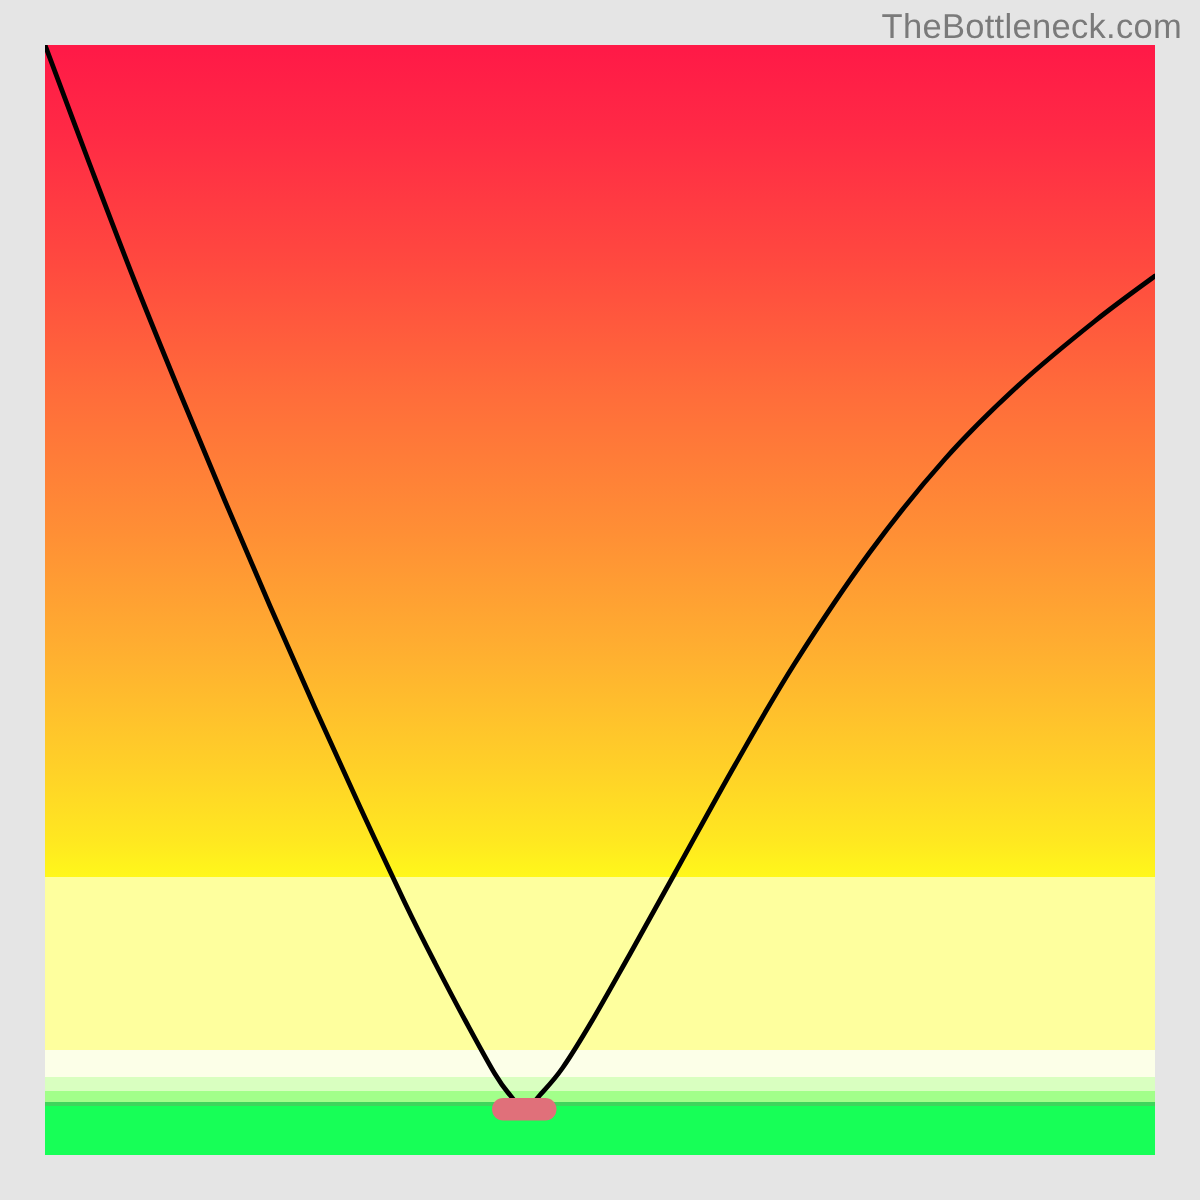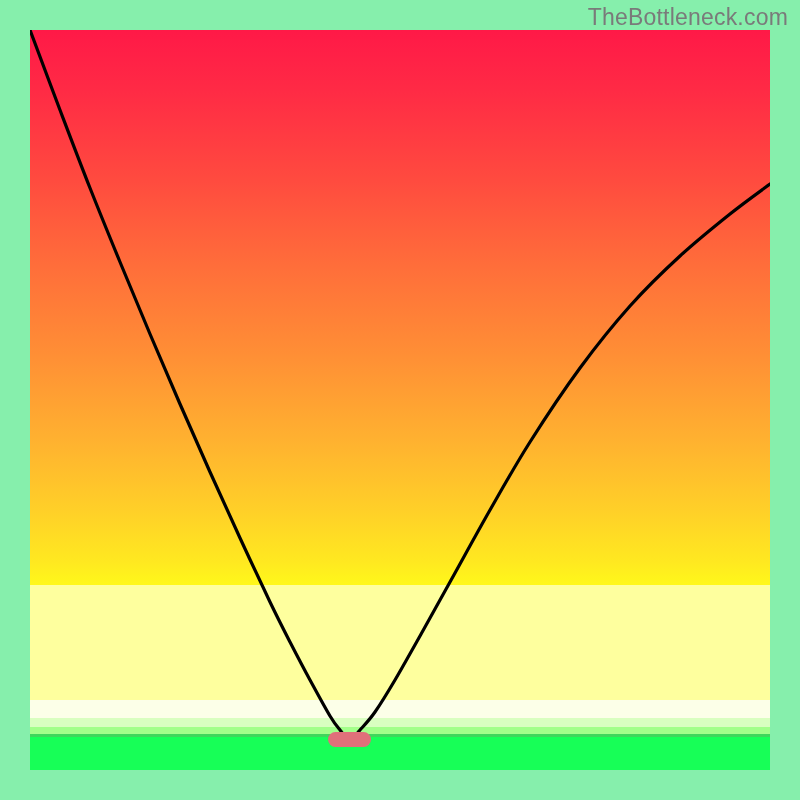--- a/index.html
+++ b/index.html
@@ -7,21 +7,21 @@
     padding: 0;
     width: 800px;
     height: 800px;
     background: #000;
     overflow: hidden;
     font-family: Arial, Helvetica, sans-serif;
   }
   .frame {
     position: absolute;
     inset: 0;
-    background: #86efac;
+    background: #e5e5e5;
     text-align: center;
   }
   .plot {
     position: absolute;
     left: 30px;
     top: 30px;
     width: 740px;
     height: 740px;
     overflow: hidden;
   }

